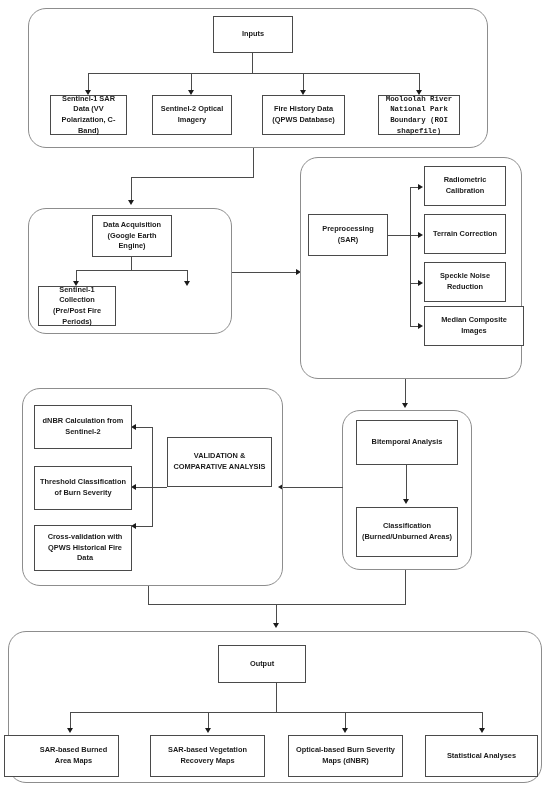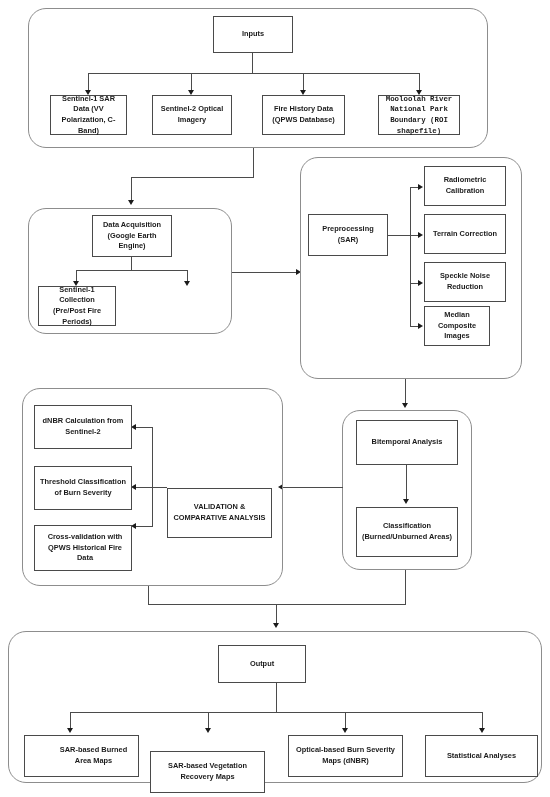--- a/index.html
+++ b/index.html
@@ -85,40 +85,40 @@
   <div class="ln h" style="left:410px;top:235px;width:9px;height:1px;"></div>
   <div class="arw right" style="left:418px;top:232px;"></div>
   <div class="ln h" style="left:410px;top:283px;width:9px;height:1px;"></div>
   <div class="arw right" style="left:418px;top:280px;"></div>
   <div class="ln h" style="left:410px;top:326px;width:9px;height:1px;"></div>
   <div class="arw right" style="left:418px;top:323px;"></div>
 
   <div class="node" style="left:424px;top:166px;width:82px;height:40px;">Radiometric Calibration</div>
   <div class="node" style="left:424px;top:214px;width:82px;height:40px;">Terrain Correction</div>
   <div class="node" style="left:424px;top:262px;width:82px;height:40px;">Speckle Noise Reduction</div>
-  <div class="node" style="left:424px;top:306px;width:66px;height:40px;">Median Composite Images</div>
+  <div class="node" style="left:424px;top:306px;width:100px;height:40px;">Median Composite Images</div>
 
   <div class="ln v" style="left:405px;top:379px;height:25px;"></div>
   <div class="arw down" style="left:402px;top:403px;"></div>
 
   <div class="group" style="left:342px;top:410px;width:130px;height:160px;"></div>
 
   <div class="node" style="left:356px;top:420px;width:102px;height:45px;">Bitemporal Analysis</div>
 
   <div class="ln v" style="left:406px;top:465px;height:35px;"></div>
   <div class="arw down" style="left:403px;top:499px;"></div>
 
   <div class="node" style="left:356px;top:507px;width:102px;height:50px;">Classification (Burned/Unburned Areas)</div>
 
   <div class="ln h" style="left:283px;top:487px;width:60px;height:1px;"></div>
   <div class="arw left" style="left:278px;top:484px;"></div>
 
   <div class="group" style="left:22px;top:388px;width:261px;height:198px;"></div>
 
-  <div class="node" style="left:167px;top:488px;width:105px;height:50px;">VALIDATION &amp; COMPARATIVE ANALYSIS</div>
+  <div class="node" style="left:167px;top:437px;width:105px;height:50px;">VALIDATION &amp; COMPARATIVE ANALYSIS</div>
 
   <div class="ln v" style="left:152px;top:427px;height:99px;"></div>
   <div class="ln h" style="left:152px;top:487px;width:15px;height:1px;"></div>
 
   <div class="ln h" style="left:136px;top:427px;width:17px;height:1px;"></div>
   <div class="arw left" style="left:131px;top:424px;"></div>
   <div class="ln h" style="left:136px;top:487px;width:17px;height:1px;"></div>
   <div class="arw left" style="left:131px;top:484px;"></div>
   <div class="ln h" style="left:136px;top:526px;width:17px;height:1px;"></div>
   <div class="arw left" style="left:131px;top:523px;"></div>
@@ -141,18 +141,18 @@
   <div class="ln h" style="left:70px;top:712px;width:412px;height:1px;"></div>
   <div class="ln v" style="left:70px;top:712px;height:17px;"></div>
   <div class="arw down" style="left:67px;top:728px;"></div>
   <div class="ln v" style="left:208px;top:712px;height:17px;"></div>
   <div class="arw down" style="left:205px;top:728px;"></div>
   <div class="ln v" style="left:345px;top:712px;height:17px;"></div>
   <div class="arw down" style="left:342px;top:728px;"></div>
   <div class="ln v" style="left:482px;top:712px;height:17px;"></div>
   <div class="arw down" style="left:479px;top:728px;"></div>
 
-  <div class="node" style="left:24px;top:735px;width:115px;height:42px;padding-left:28px;">SAR-based Burned Area Maps</div>
-  <div class="node" style="left:150px;top:735px;width:115px;height:42px;margin-top:16px;">SAR-based Vegetation Recovery Maps</div>
+  <div class="node" style="left:4px;top:735px;width:115px;height:42px;padding-left:28px;">SAR-based Burned Area Maps</div>
+  <div class="node" style="left:150px;top:735px;width:115px;height:42px;">SAR-based Vegetation Recovery Maps</div>
   <div class="node" style="left:288px;top:735px;width:115px;height:42px;">Optical-based Burn Severity Maps (dNBR)</div>
   <div class="node" style="left:425px;top:735px;width:113px;height:42px;">Statistical Analyses</div>
 
 </div>
 
 </body></html>

